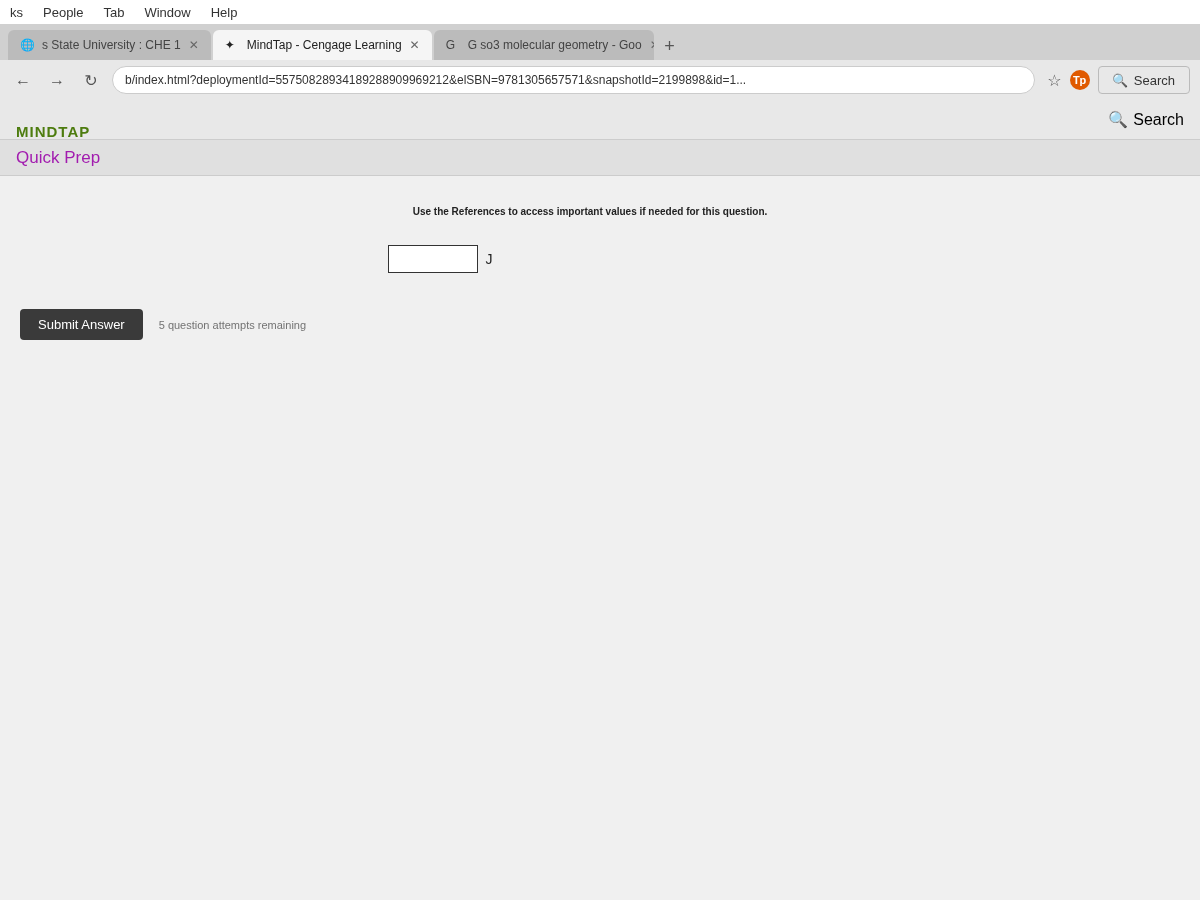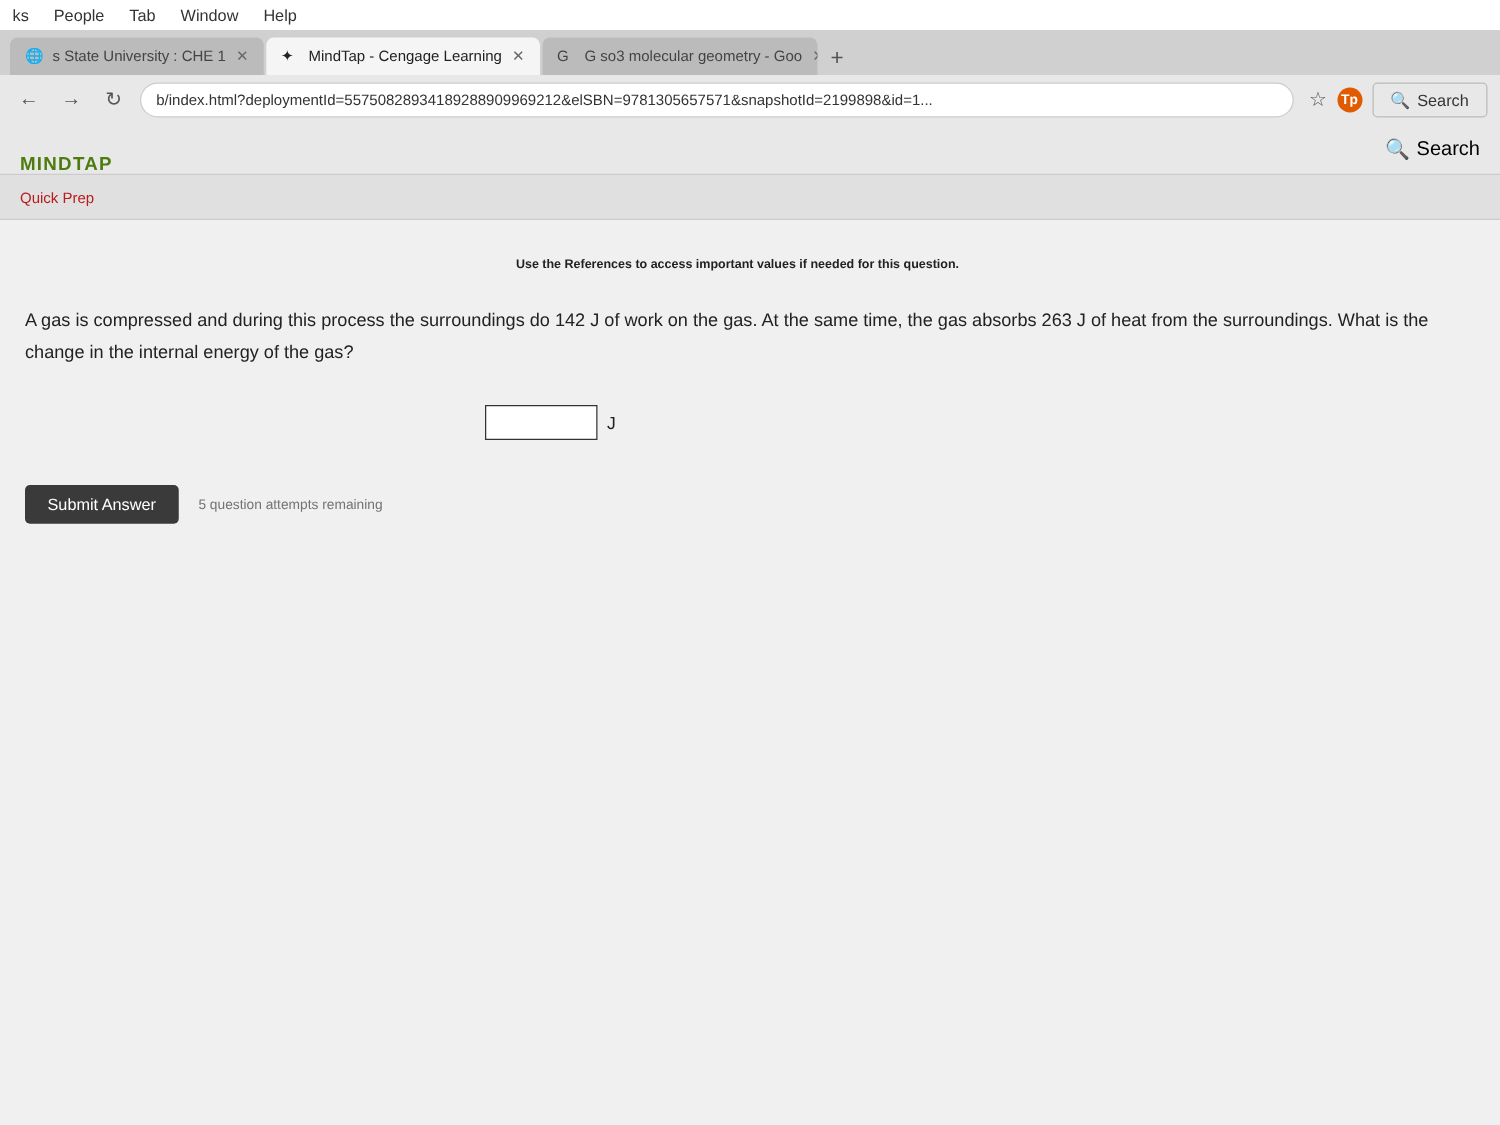--- a/index.html
+++ b/index.html
@@ -168,22 +168,22 @@
     
     .quick-prep-bar {
       background: #e0e0e0;
       height: 36px;
       display: flex;
       align-items: center;
       padding: 0 16px;
       border-bottom: 1px solid #ccc;
     }
     .quick-prep-label {
-      font-size: 12px;
-      color: #b91c1c;
+      font-size: 17px;
+      color: #a21caf;
       font-weight: normal;
     }
 
     
     .question-area {
       padding: 30px 20px;
       max-width: 1180px;
     }
     .reference-text {
       text-align: center;
@@ -298,21 +298,20 @@
     </div>
   </div>
 
   <div class="quick-prep-bar">
     <span class="quick-prep-label">Quick Prep</span>
   </div>
 
   <div class="question-area">
     <p class="reference-text">Use the References to access important values if needed for this question.</p>
 
-    <p class="question-text">A gas is compressed and during this process the surroundings do 142 J of work on the gas. At the same time, the gas absorbs 263 J of heat from the surroundings. What is the change in the internal energy of the gas?</p>
 
     <div class="answer-row">
       <input class="answer-input" type="text" placeholder="" style="">
       <span class="unit-label">J</span>
     </div>
 
     <div class="submit-row">
       <button class="submit-btn">
         <span>Submit Answer</span>
       </button>

